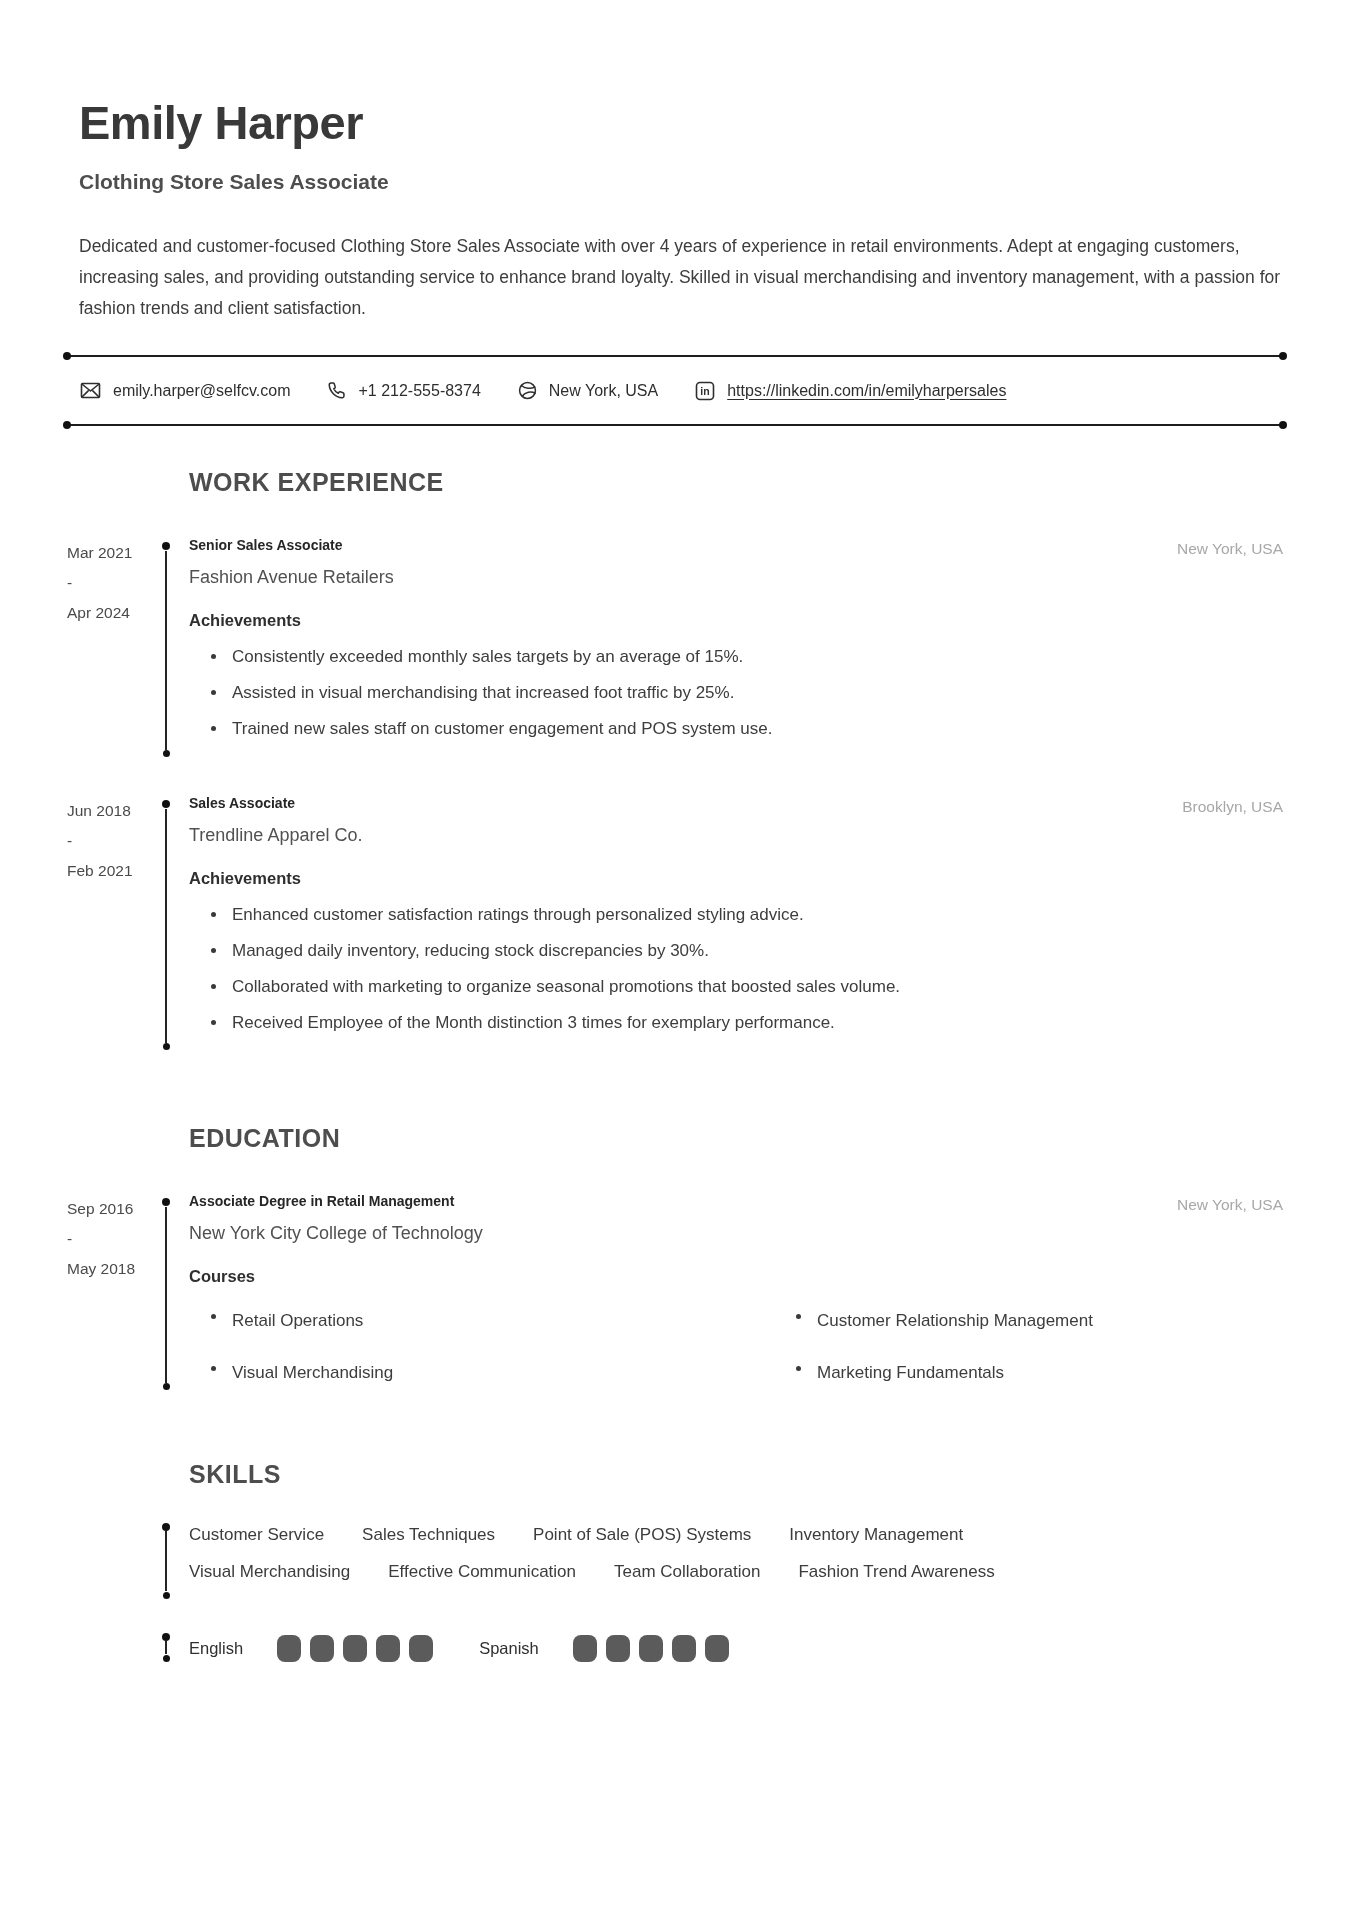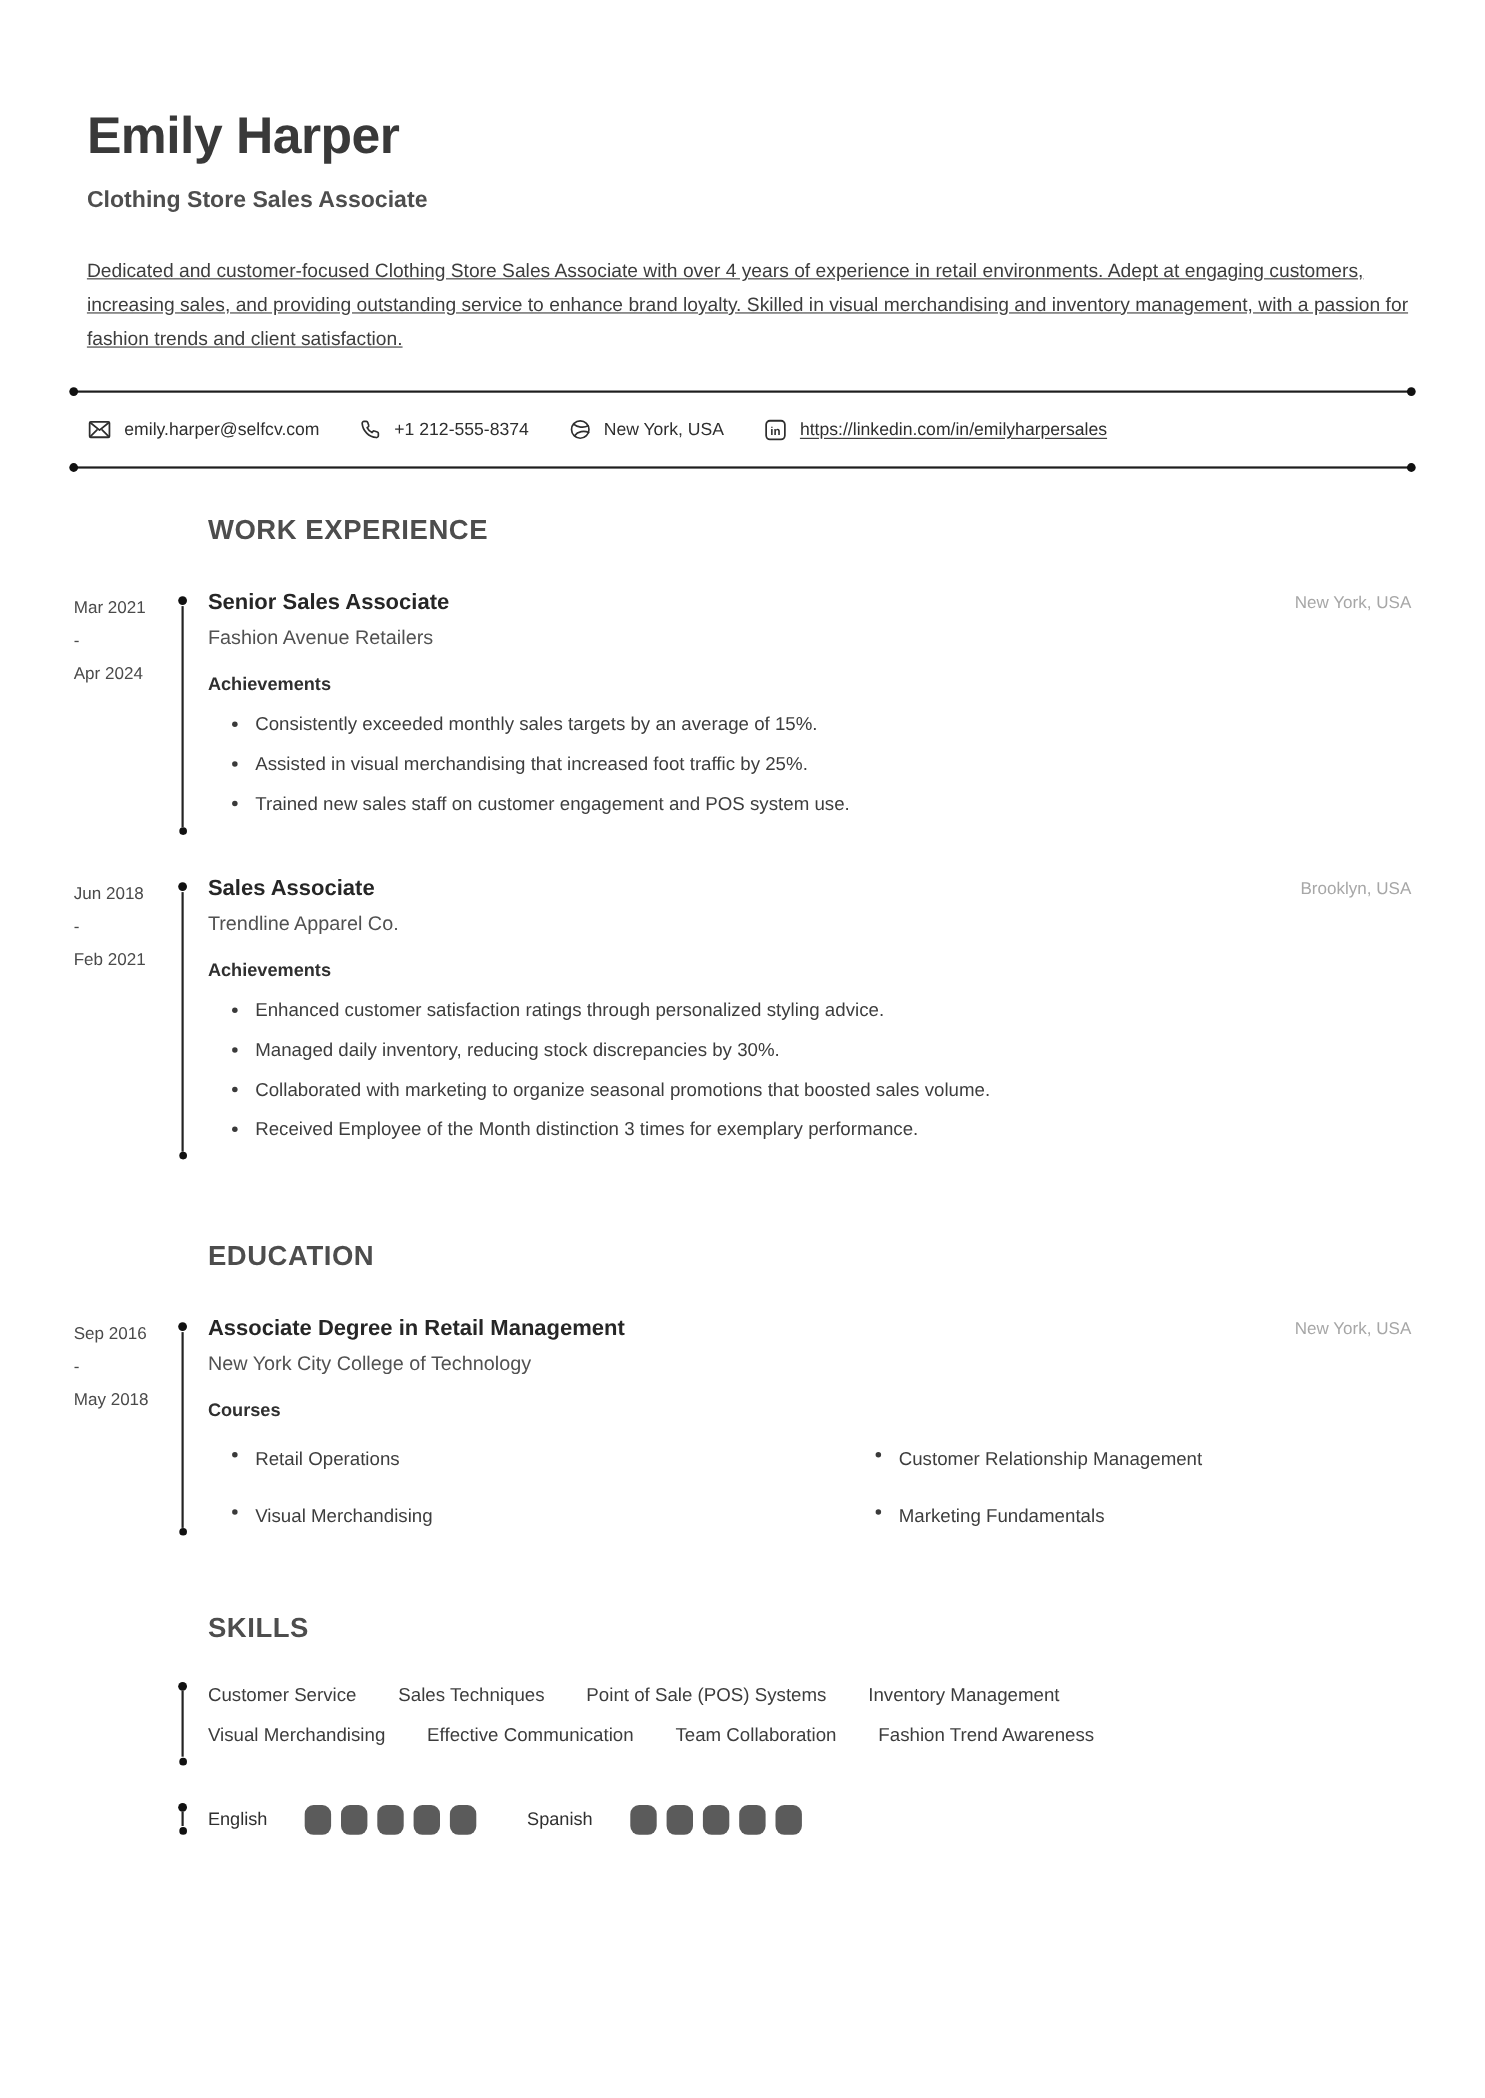--- a/index.html
+++ b/index.html
@@ -14,21 +14,21 @@
   
   .hdr { padding-left:12px; padding-top:98px; }
   .name {
     font-size:47px; font-weight:800; color:#393939; letter-spacing:-0.5px; line-height:1.05;
   }
   .role-sub {
     margin-top:23px; font-size:21px; font-weight:700; color:#4e4e4e;
   }
   .summary {
     margin-top:37px; max-width:1210px;
-    font-size:17.5px; line-height:1.75; color:#3d3d3d;text-decoration:underline;
+    font-size:17.5px; line-height:1.75; color:#3d3d3d;
   }
 
   
   .rule { position:relative; height:2px; background:#1d1d1d; margin-top:32px; }
   .rule.rb { margin-top:0; }
   .rule::before, .rule::after {
     content:""; position:absolute; top:-3px; width:8px; height:8px; border-radius:50%; background:#111;
   }
   .rule::before { left:-4px; } .rule::after { right:-4px; }
   .contact { display:flex; align-items:center; gap:36px; padding:22px 0 22px 12px; }
@@ -51,21 +51,21 @@
 
   .tl { position:relative; }
   .tl::before { content:""; position:absolute; left:2px; top:14px; bottom:5px; width:2px; background:#242424; }
   .tl::after  { content:""; position:absolute; left:-1px; top:5px; width:8px; height:8px; border-radius:50%; background:#111; }
   .tl .tl-end { position:absolute; left:0; bottom:-2px; width:7px; height:7px; border-radius:50%; background:#111; }
   .tl.short::before { top:8px; bottom:8px; }
   .tl.short::after { top:0; }
   .tl.short .tl-end { bottom:0; }
 
   .e-top { display:flex; justify-content:space-between; align-items:flex-start; }
-  .e-role { font-size:20px; font-weight:800; color:#262626; }
+  .e-role { font-size:14px; font-weight:800; color:#262626; }
   .e-loc { font-size:15.5px; color:#a7a7a7; padding-top:3px; }
   .e-org { margin-top:9px; font-size:18px; color:#515151; }
   .e-label { margin-top:23px; font-size:16.5px; font-weight:700; color:#2f2f2f; }
 
   ul.blts { list-style:none; margin-top:16px; }
   ul.blts li {
     position:relative; padding-left:43px; margin-bottom:14px;
     font-size:17px; color:#3d3d3d; line-height:1.3;
   }
   ul.blts li::before {

